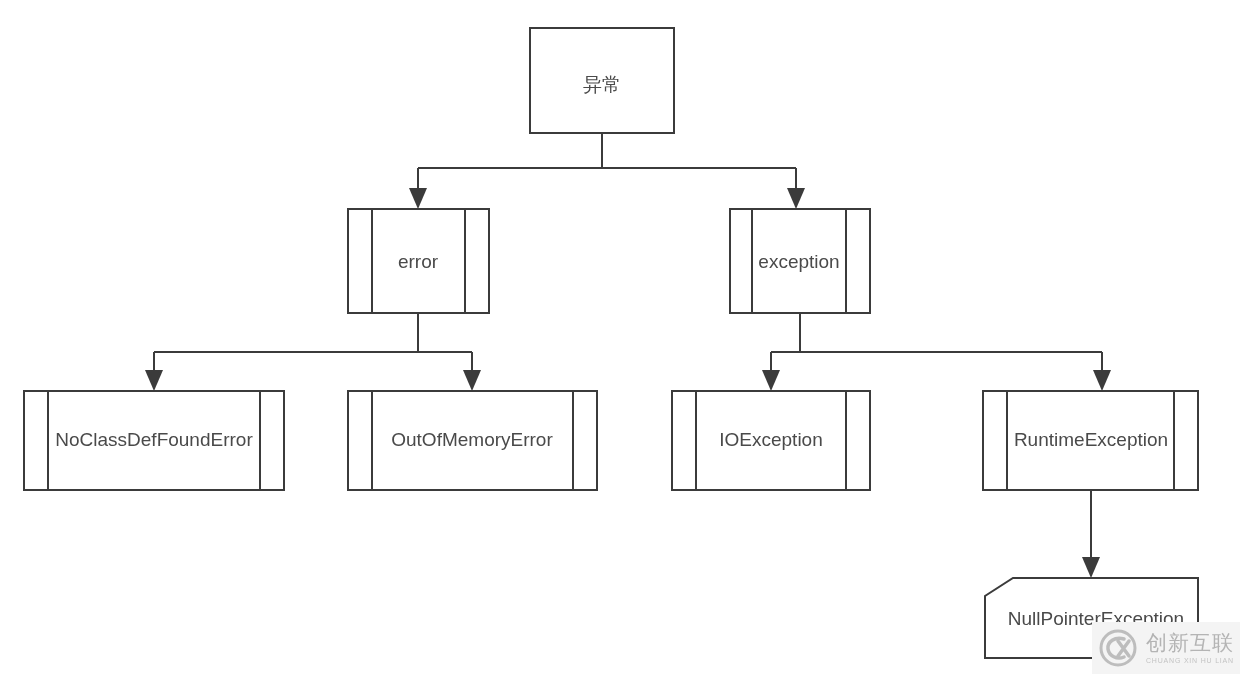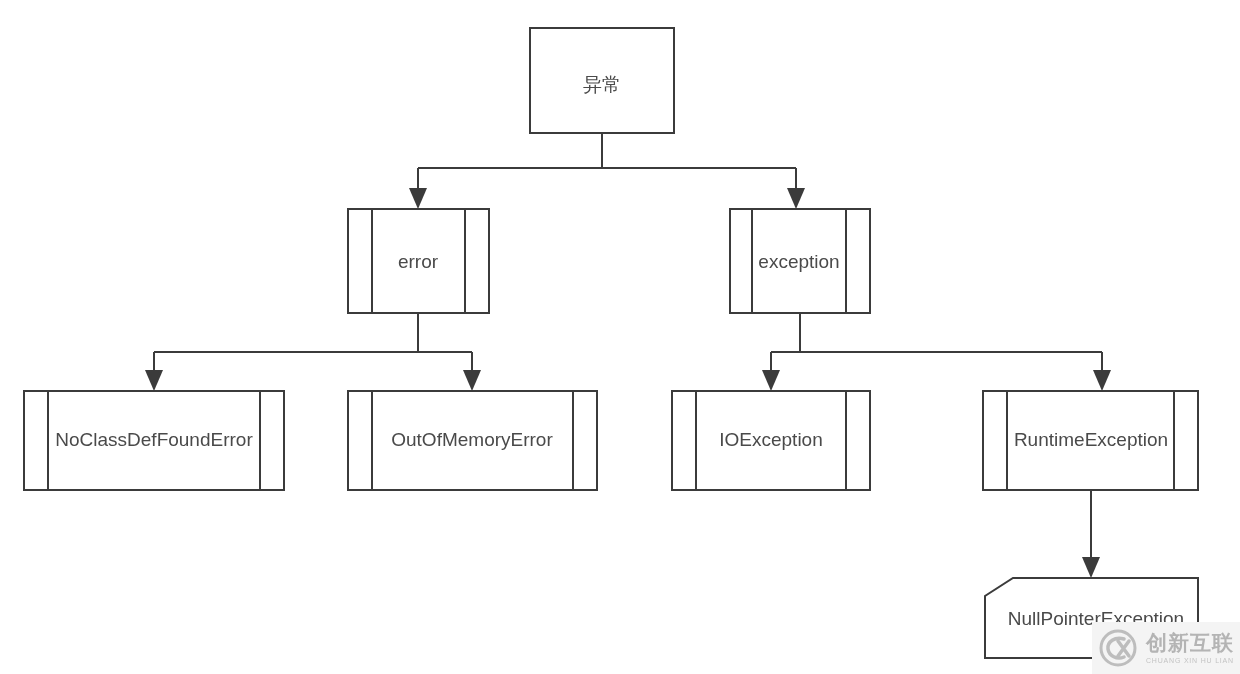--- a/index.html
+++ b/index.html
@@ -74,21 +74,21 @@
   }
   #watermark .wm-text {
     display: flex;
     flex-direction: column;
     justify-content: center;
     line-height: 1;
   }
   #watermark .wm-cn {
     font-family: "DejaVu Sans", "Liberation Sans", sans-serif;
     font-size: 21px;
-    font-weight: bold;
+    font-weight: normal;
     color: #b4b4b4;
     letter-spacing: 1px;
   }
   #watermark .wm-py {
     font-family: "Liberation Sans", "DejaVu Sans", sans-serif;
     font-size: 7px;
     color: #c3c3c3;
     letter-spacing: 0.8px;
     margin-top: 3px;
   }

